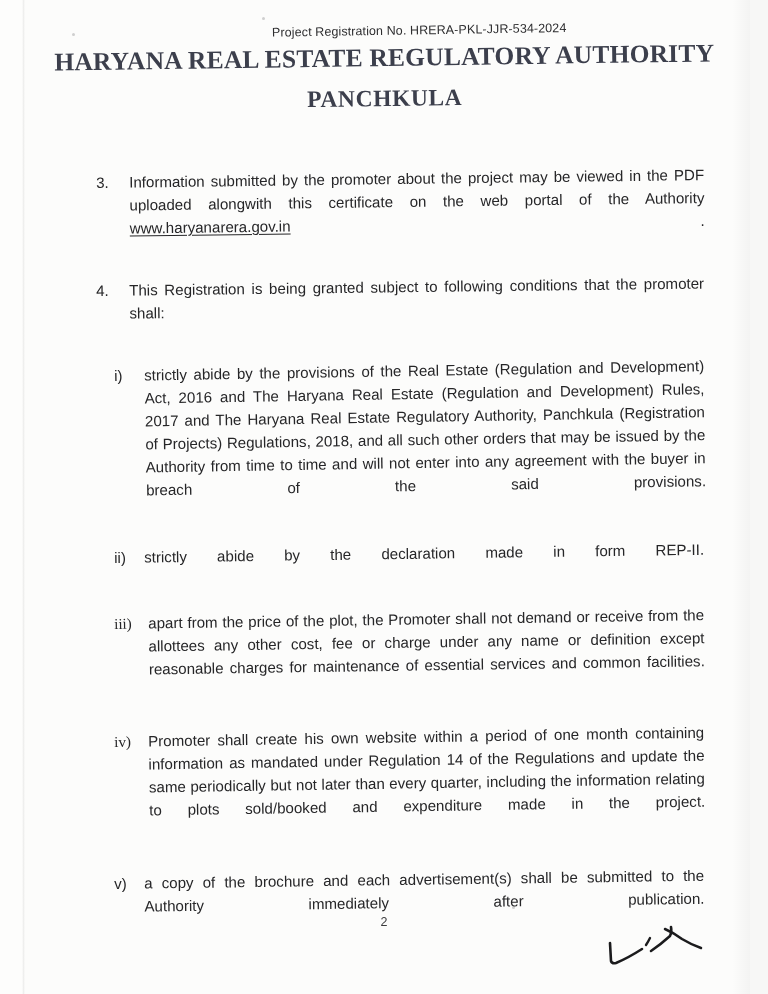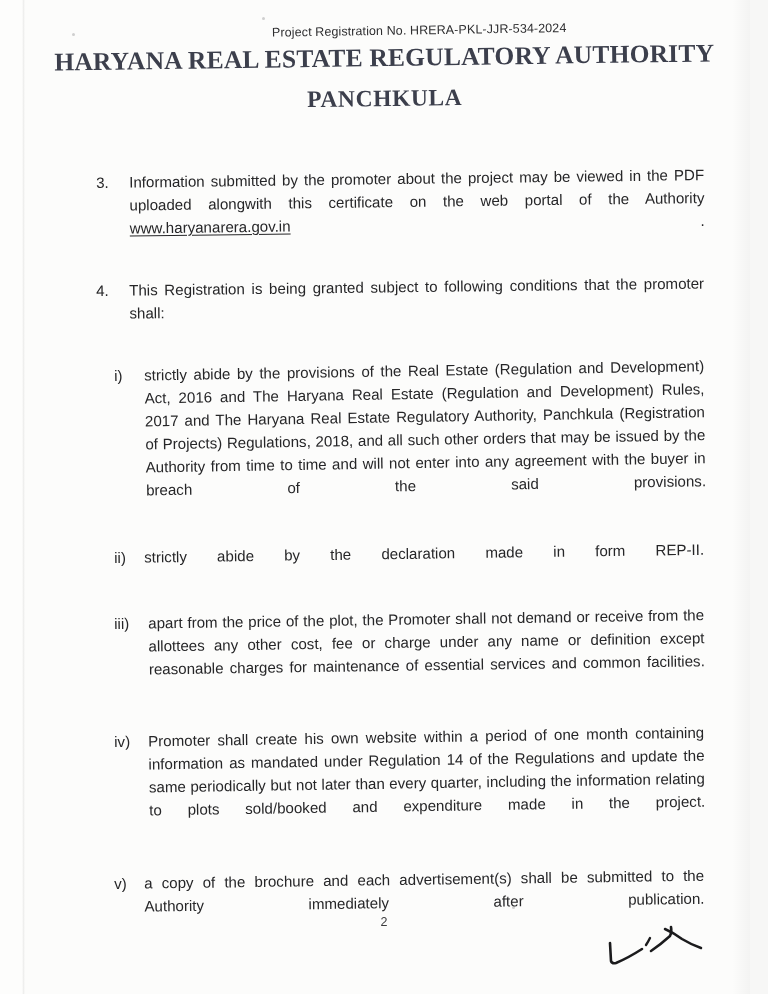--- a/index.html
+++ b/index.html
@@ -148,21 +148,21 @@
   
   .clause.level1 { margin-bottom: 16px; }
   .clause.level1 .marker { width: 33px; }
 
   
   .clause.level2 {
     margin-left: 18px;
     width: 590px;
   }
   .clause.level2 .marker { width: 30px; }
-  .clause.level2.wide-marker .marker { width: 34px; }
+  .clause.level2.wide-marker .marker { width: 34px; font-family: Liberation Serif, serif; }
 
   .c3  { transform: rotate(-0.75deg); transform-origin: left top; }
   .c4  { transform: rotate(-0.70deg); transform-origin: left top; margin-top: 12px; }
   .ci  { transform: rotate(-0.95deg); transform-origin: left top; margin-top: 16px; }
   .cii { transform: rotate(-0.80deg); transform-origin: left top; margin-top: 22px; }
   .ciii{ transform: rotate(-0.85deg); transform-origin: left top; margin-top: 20px; }
   .civ { transform: rotate(-0.90deg); transform-origin: left top; margin-top: 26px; }
   .cv  { transform: rotate(-0.80deg); transform-origin: left top; margin-top: 28px; }
 
   .url-link {

